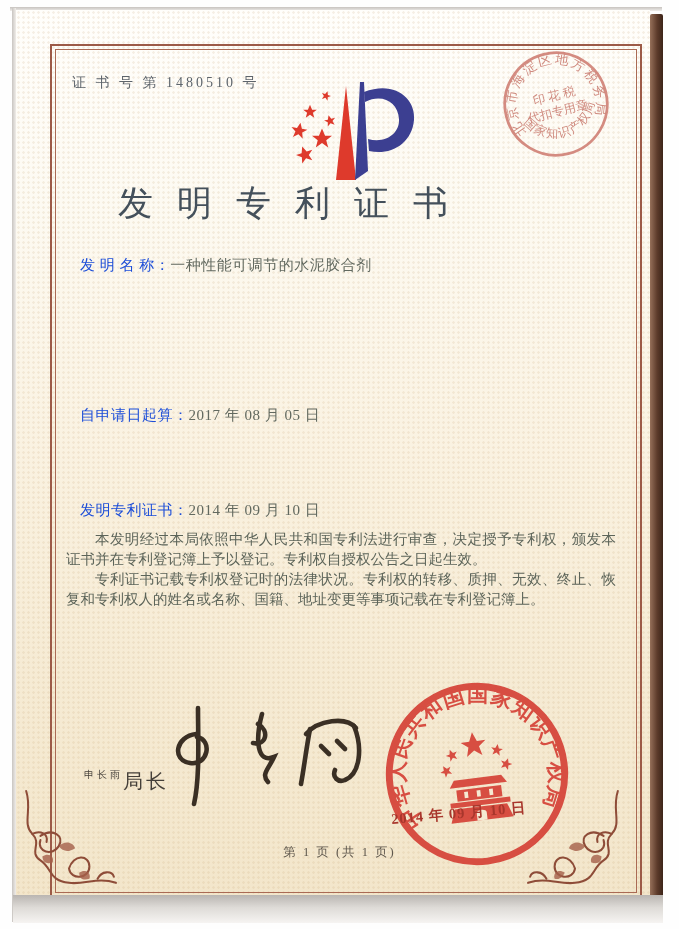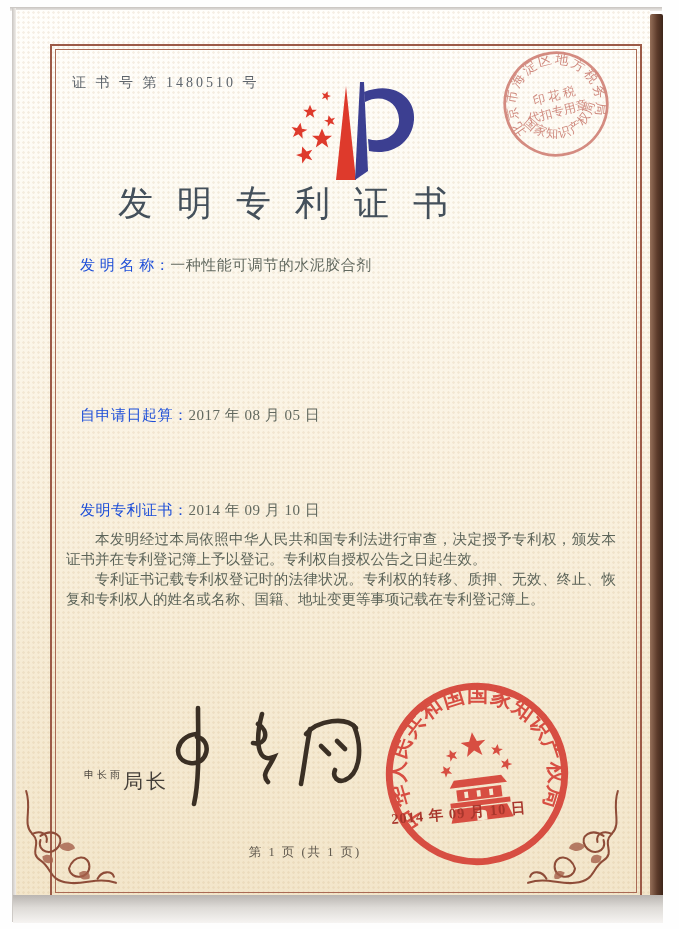--- a/index.html
+++ b/index.html
@@ -43,21 +43,21 @@
   .director-label{position:absolute;left:84px;top:768px;font-size:20px;color:#443f39;letter-spacing:3px;margin-left:39px;}
   .director-name{position:absolute;left:84px;top:768px;font-size:10px;color:#443f39;letter-spacing:3px;}
   .signature{position:absolute;left:156px;top:698px;width:242px;height:118px;}
   .tax-stamp{position:absolute;left:492px;top:40px;width:128px;height:128px;
     transform:rotate(-14deg);opacity:0.88;}
   .grant-seal{position:absolute;left:383px;top:680px;width:188px;height:188px;
     transform:rotate(-7deg);opacity:0.94;}
   .seal-date{position:absolute;left:391px;top:804px;font-size:14.5px;font-weight:600;
     color:#a8362c;letter-spacing:1px;transform:rotate(-5deg);white-space:nowrap;}
   .logo{position:absolute;left:272px;top:78px;width:145px;height:112px;}
-  .footer{position:absolute;left:0;top:844px;width:610px;text-align:center;
+  .footer{position:absolute;left:0;top:844px;width:679px;text-align:center;
     font-size:12.5px;color:#5e574c;letter-spacing:2px;}
 </style>
 </head>
 <body>
 
 <div class="photo">
   <div class="shadow-top"></div>
   <div class="shadow-left"></div>
 
   <div class="cert">

